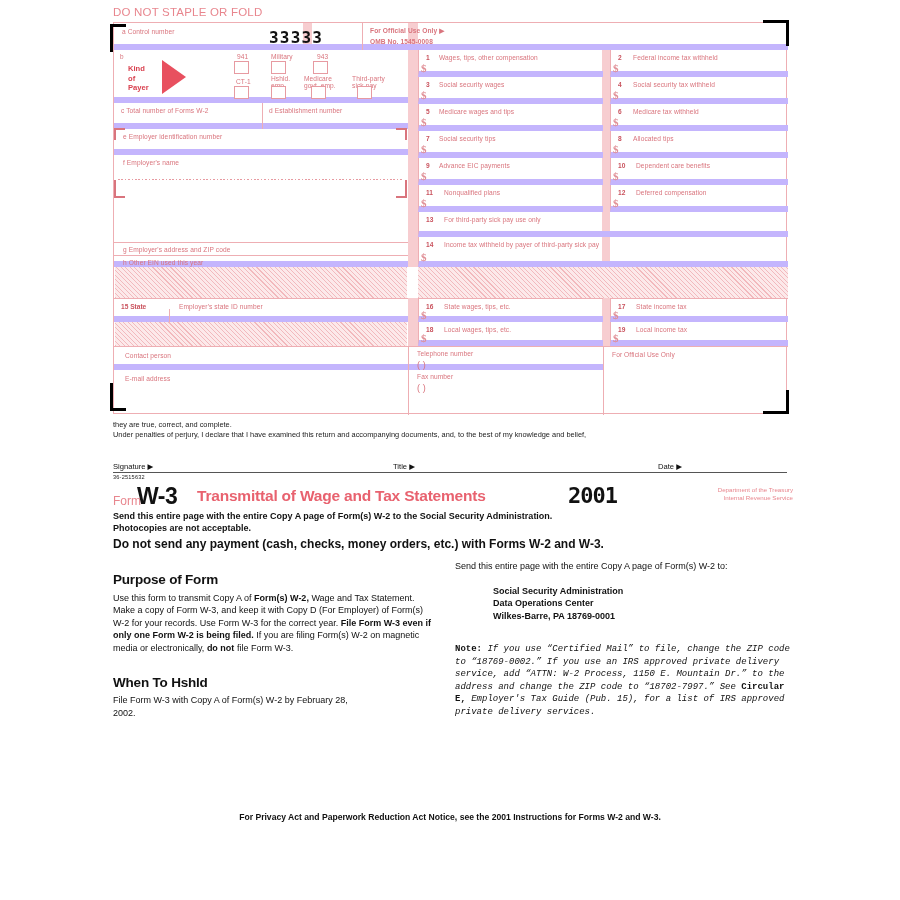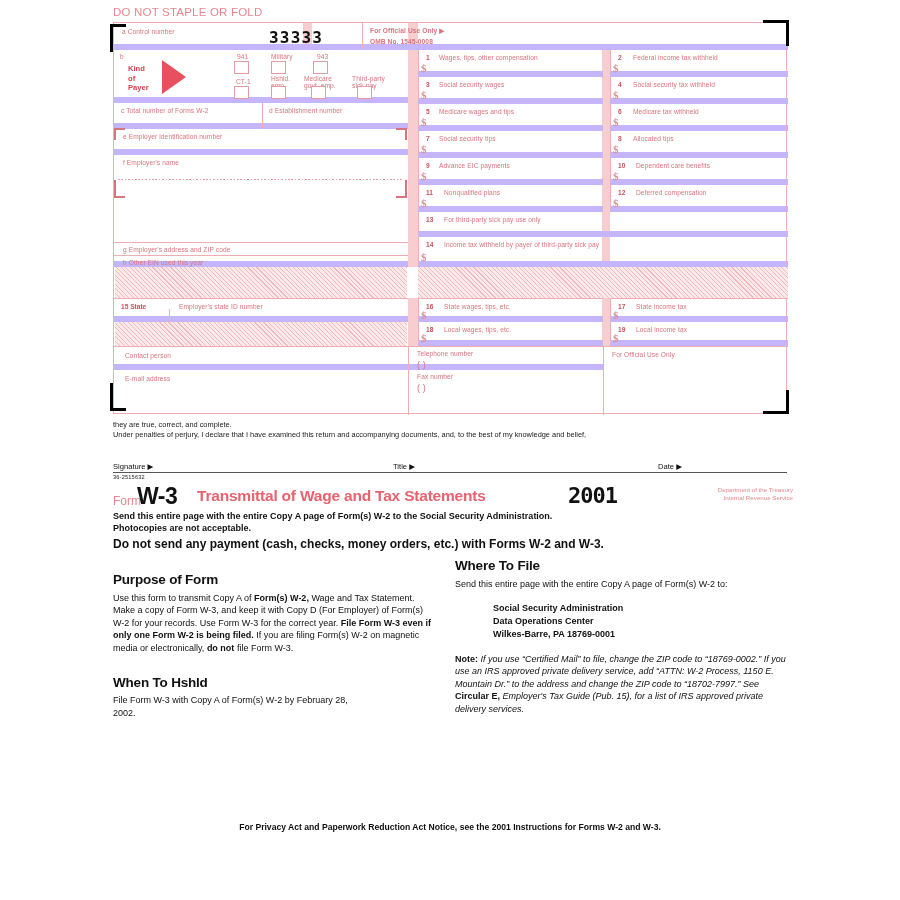--- a/index.html
+++ b/index.html
@@ -117,28 +117,28 @@
   .nopay{position:absolute;left:113px;top:537px;width:690px;font-size:12px;font-weight:bold;color:#111;}
 
   
   .col{position:absolute;font-size:9px;color:#111;line-height:12.6px;}
   .colL{left:113px;top:560px;width:320px;}
   .colR{left:455px;top:560px;width:340px;}
   .h2{font-size:13.5px;font-weight:bold;color:#111;margin:0 0 5px 0;letter-spacing:-.2px;}
   .h2.sp{margin-top:14px;}
   .p{margin:0 0 0 0;}
   .addr{font-weight:bold;margin:12px 0 0 38px;line-height:12.8px;}
-  .note{margin-top:12px;font-style:italic;}
+  .note{margin-top:20px;font-style:italic;font-family:Liberation Mono, monospace;}
   .note b{font-style:normal;}
   .note i{font-style:italic;}
   b{font-weight:bold;}
 
   .privacy{
     position:absolute;left:0;top:812px;width:900px;text-align:center;
-    font-size:8.6px;font-weight:bold;color:#111;margin-top:10px;
+    font-size:8.6px;font-weight:bold;color:#111;
   }
 </style>
 </head>
 <body>
 
 <div class="page">
 
   <div class="do-not-staple">DO NOT STAPLE OR FOLD</div>
 
   <div class="form">
@@ -412,21 +412,20 @@
   <div class="col colL">
 
     <div class="h2 sp">Purpose of Form</div>
     <div class="p"><span>Use this form to transmit Copy A of </span><b>Form(s) W-2,</b><span> Wage and Tax Statement. Make a copy of Form W-3, and keep it with Copy D (For Employer) of Form(s) W-2 for your records. Use Form W-3 for the correct year. </span><b>File Form W-3 even if only one Form W-2 is being filed.</b><span> If you are filing Form(s) W-2 on magnetic media or electronically, </span><b>do not</b><span> file Form W-3.</span></div>
 
     <div class="h2 sp" style="margin-top:22px;">When To Hshld</div>
     <div class="p" style="max-width:250px;">File Form W-3 with Copy A of Form(s) W-2 by February 28, 2002.</div>
   </div>
 
   <div class="col colR">
-    <div class="h2">Where To File</div>
     <div class="p">Send this entire page with the entire Copy A page of Form(s) W-2 to:</div>
     <div class="addr">
       <div>Social Security Administration</div>
       <div>Data Operations Center</div>
       <div>Wilkes-Barre, PA 18769-0001</div>
     </div>
     <div class="note"><b>Note:</b><i> If you use “Certified Mail” to file, change the ZIP code to “18769-0002.” If you use an IRS approved private delivery service, add “ATTN: W-2 Process, 1150 E. Mountain Dr.” to the address and change the ZIP code to “18702-7997.” See </i><b>Circular E,</b><i> Employer's Tax Guide (Pub. 15), for a list of IRS approved private delivery services.</i></div>
   </div>
 
   <div class="privacy">For Privacy Act and Paperwork Reduction Act Notice, see the 2001 Instructions for Forms W-2 and W-3.</div>

